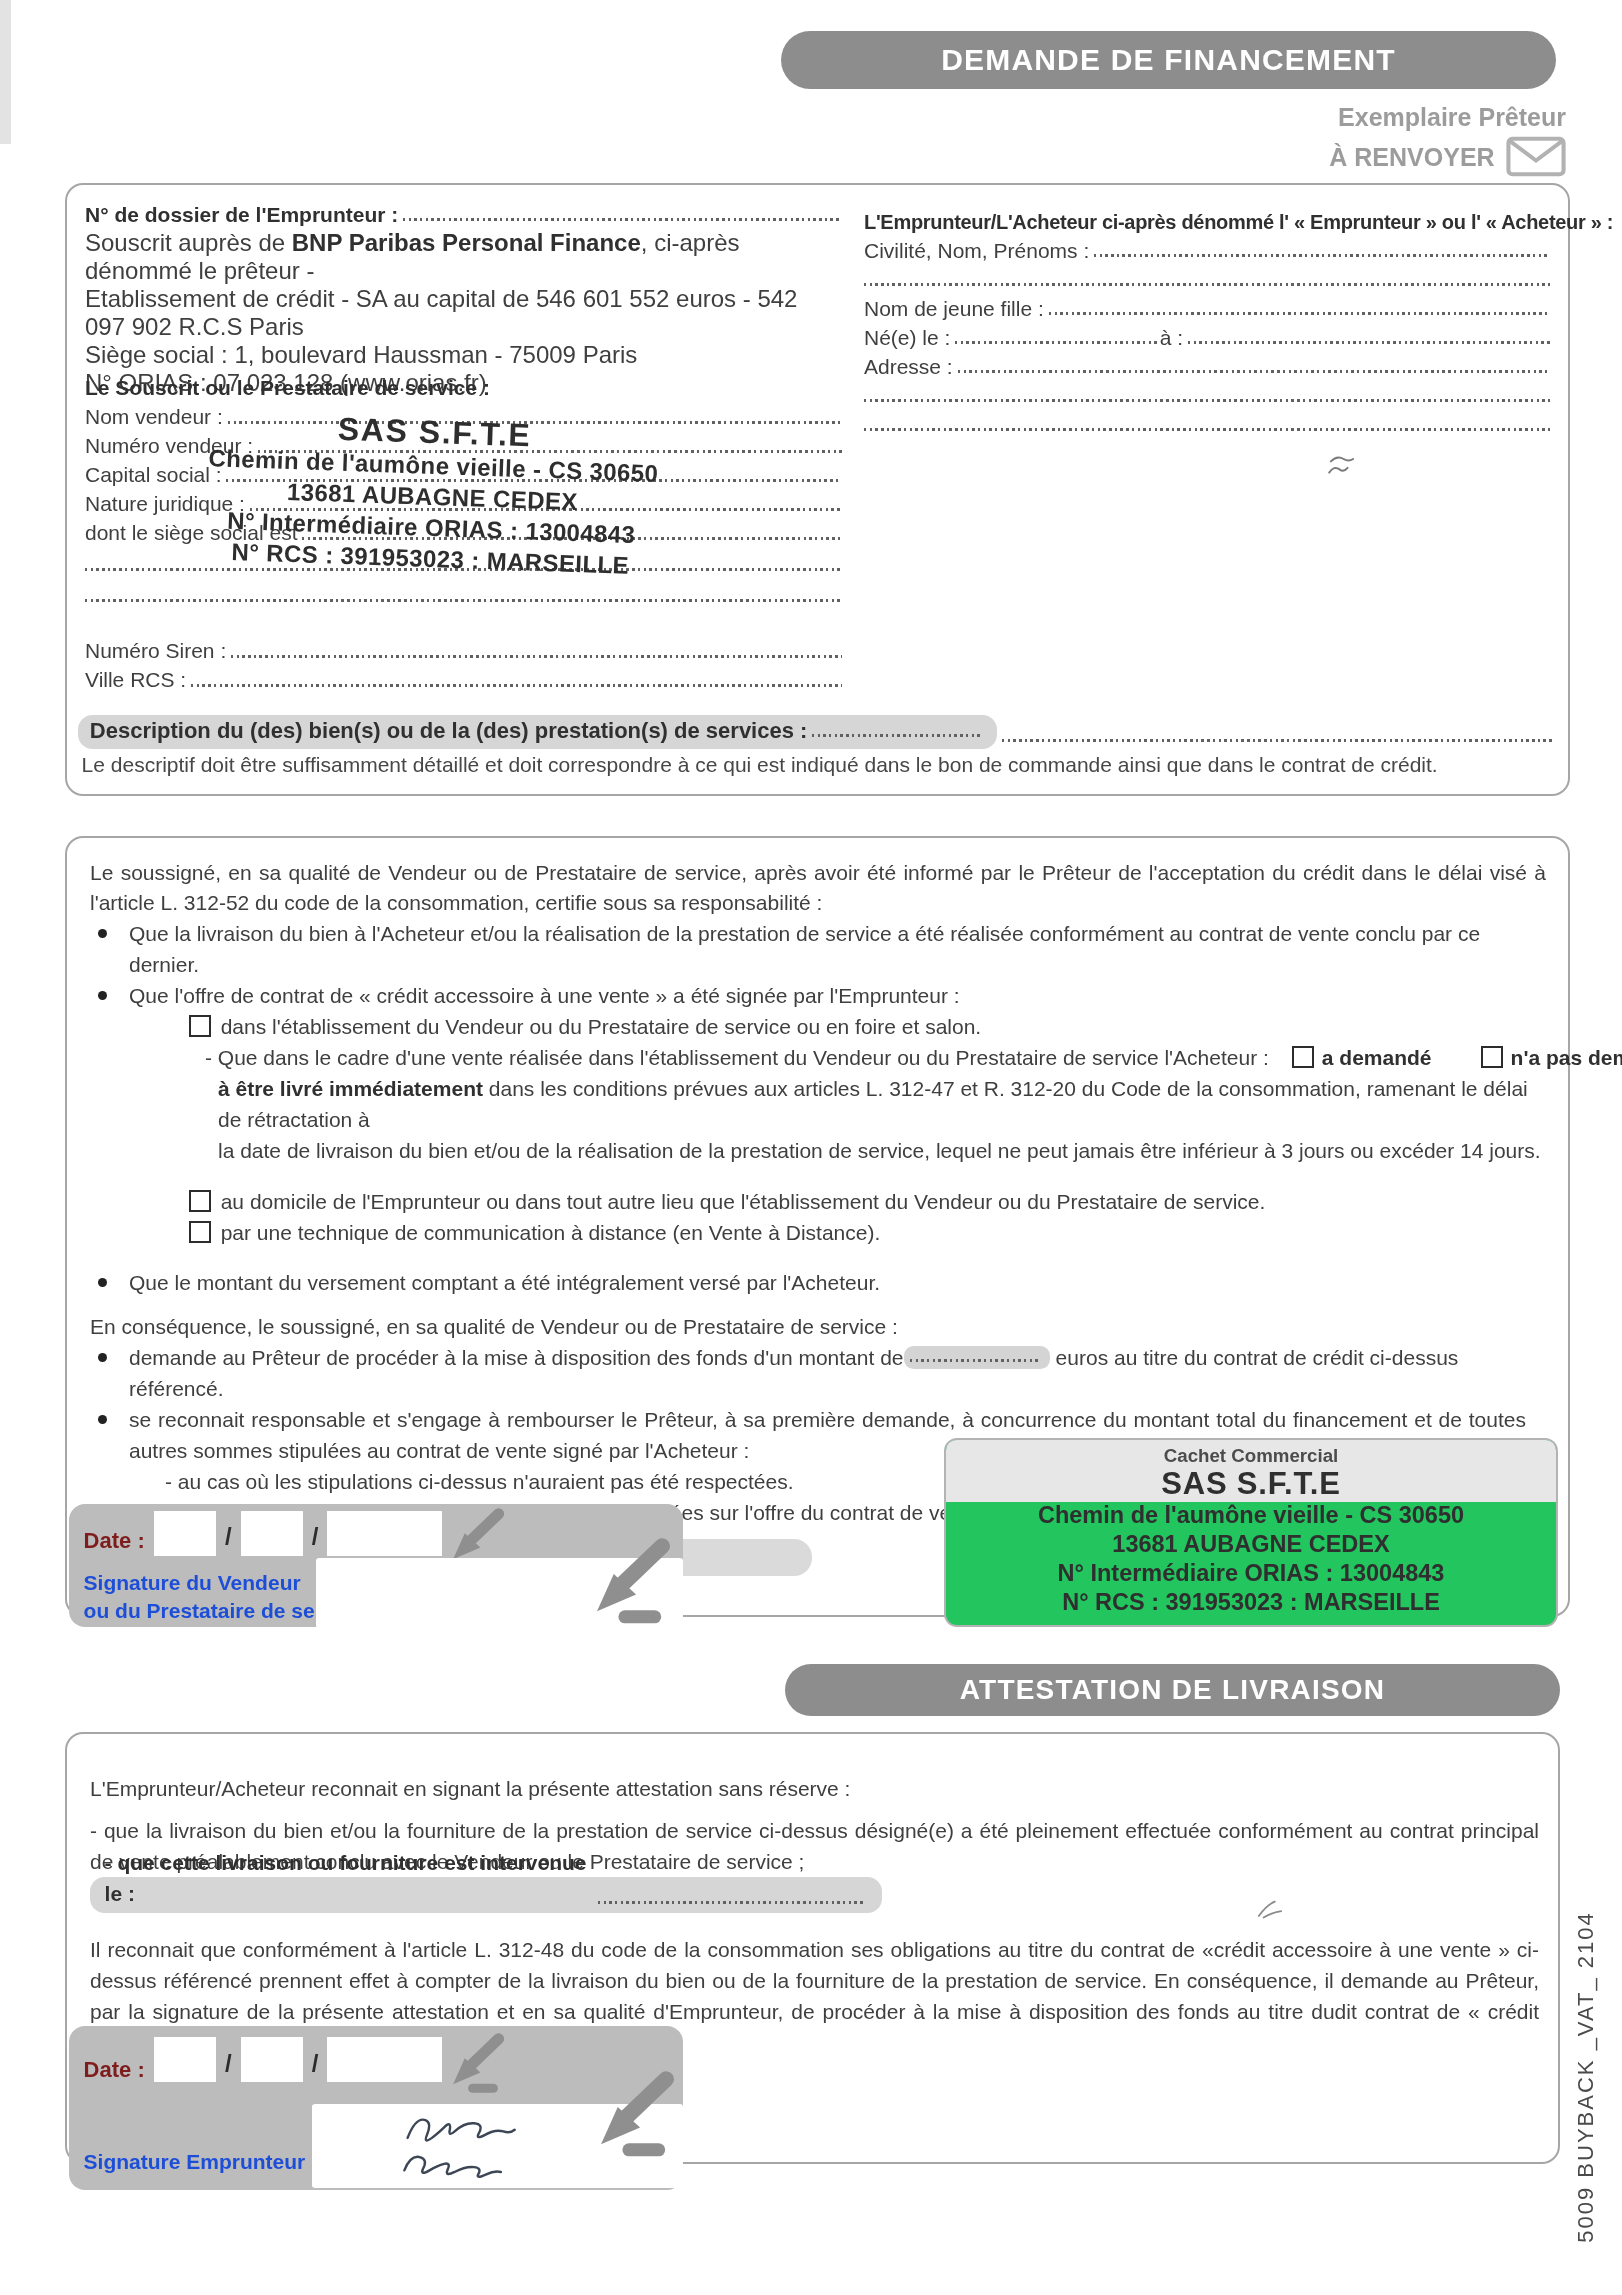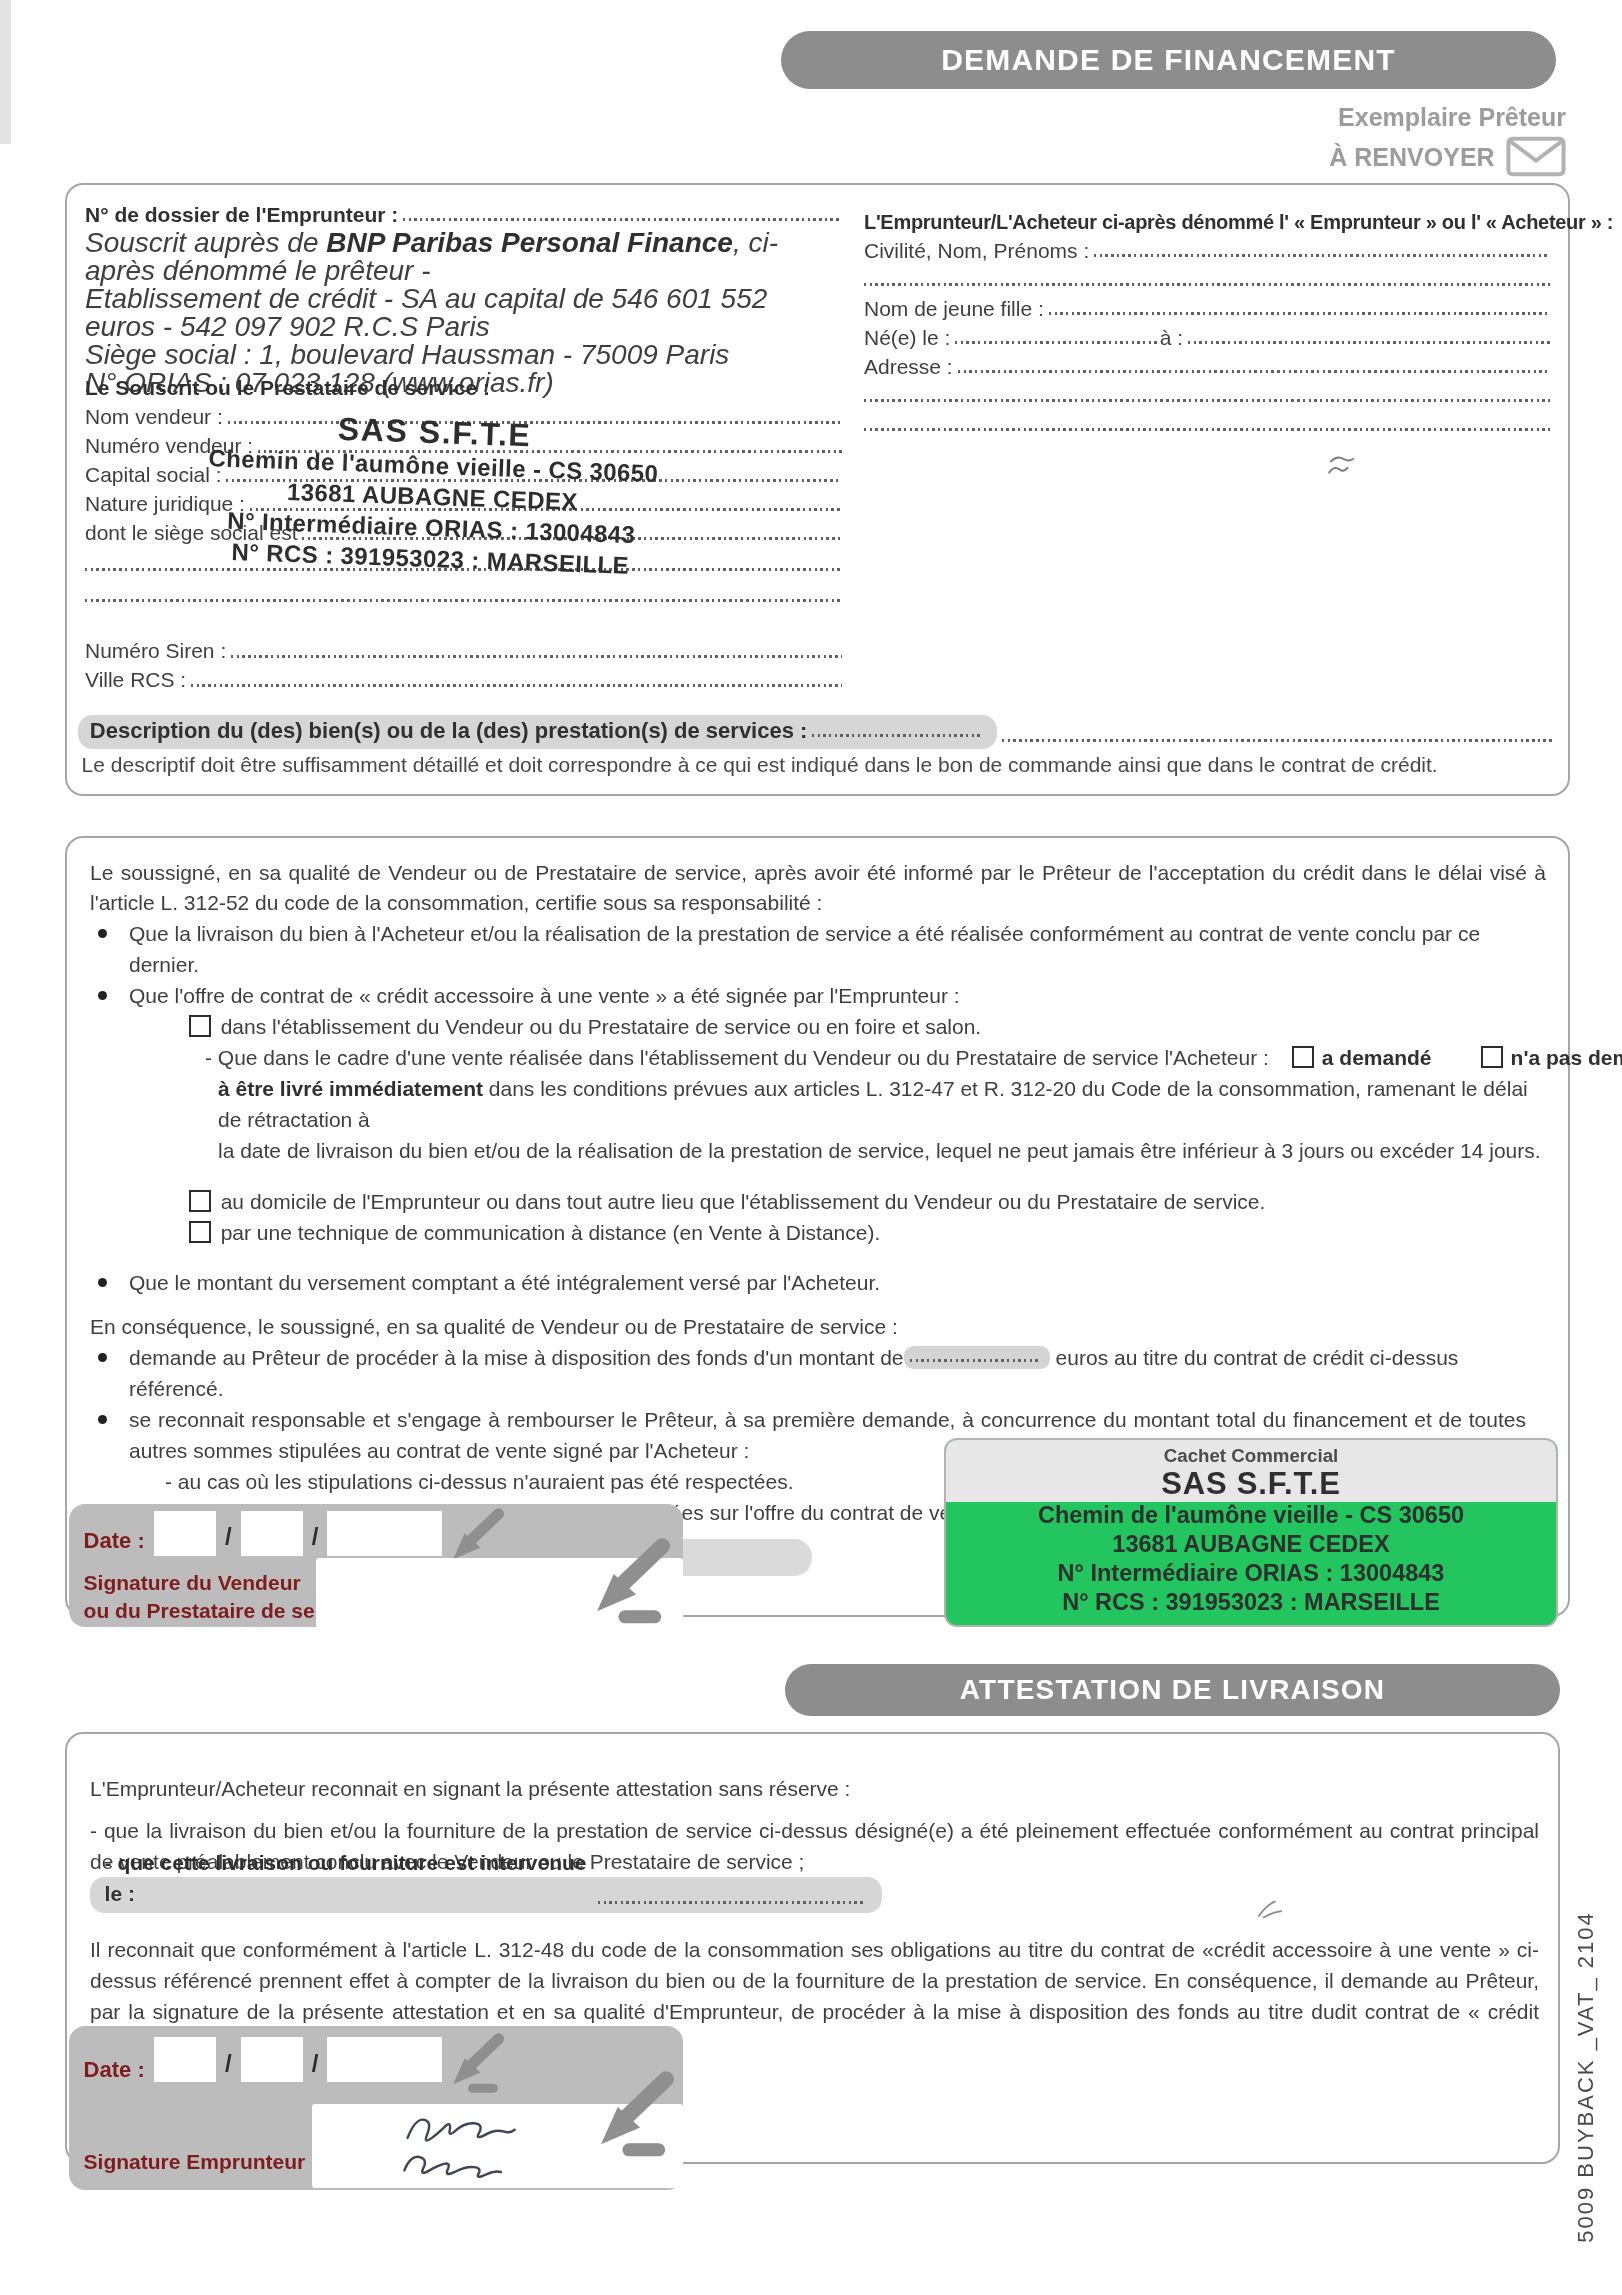--- a/index.html
+++ b/index.html
@@ -22,21 +22,21 @@
   #top-box{left:65px;top:183px;width:1501px;height:609px;}
   #mid-box{left:65px;top:836px;width:1501px;height:777px;}
   #att-box{left:65px;top:1732px;width:1491px;height:428px;}
 
   .b{font-weight:bold;color:#303030;}
   .row{display:flex;align-items:flex-end;height:29px;font-size:21px;white-space:nowrap;}
   .row .lab{padding-bottom:1.6px;}
   .lead{flex:1 1 auto;height:3.2px;margin:0 1.6px 7.3px 4.9px;
         background-image:repeating-linear-gradient(to right,#616161 0 2.4px,transparent 2.4px 5.7px);}
   .lead.fix{flex:0 0 auto;}
-  .para{font-size:28px;line-height:28px;font-style:italic;}
+  .para{font-size:24px;line-height:28px;}
 
   .g1{position:absolute;left:18px;top:14.6px;width:759px;}
   .g2{position:absolute;left:18px;top:188px;width:759px;}
   .g3{position:absolute;left:18px;top:451px;width:759px;}
   .colR{position:absolute;left:797px;top:19.5px;width:688px;}
   .colR .row{height:29px;}
   .colR .title{font-size:20px;letter-spacing:-0.3px;height:31px;}
 
   .stamp{position:absolute;left:57px;top:229px;width:617px;text-align:center;transform:rotate(2deg);
          color:#2e2e2e;font-weight:bold;z-index:2;}
@@ -71,21 +71,21 @@
   #sig-vendor{left:69px;top:1504px;width:614px;height:123px;}
   #sig-borrower{left:69px;top:2026px;width:614px;height:164px;}
   .dlabel{position:absolute;left:14.6px;font-weight:bold;font-size:22px;color:#7f1d1d;}
   .dboxes{position:absolute;display:flex;align-items:center;}
   .dbox{background:#fff;width:62px;height:45px;}
   .dbox.wide{width:115px;}
   .dsl{font-weight:bold;font-size:24px;color:#2c2c2c;margin:0 9px;padding-top:8px;}
   .arrow-sm{position:absolute;width:65px;height:65px;}
   .sigarea{position:absolute;background:#fff;border-radius:3.2px;}
   .arrow-big{position:absolute;width:93px;height:93px;}
-  .siglab{position:absolute;left:14.6px;font-weight:bold;font-size:21px;color:#7f1d1d;line-height:28px;}
+  .siglab{position:absolute;left:14.6px;font-weight:bold;font-size:21px;color:#1d4ed8;line-height:28px;}
 
   
   #cachet{position:absolute;left:944px;top:1438px;width:610px;height:185px;border:2.4px solid #b3b3b3;
           border-radius:13px;background:#22c55e;z-index:2;text-align:center;}
   .cband{position:absolute;left:0;top:0;right:0;height:62px;background:#e7e7e7;border-radius:10.5px 10.5px 0 0;}
   .cinner{position:relative;padding-top:4.9px;}
   .ctitle{font-size:18.7px;font-weight:bold;color:#4c4c4c;}
   .cs1{font-size:31px;font-weight:bold;color:#2f2f2f;letter-spacing:0.8px;line-height:34px;}
   .csl{font-size:23.5px;font-weight:bold;color:#2f2f2f;line-height:29px;}
 

